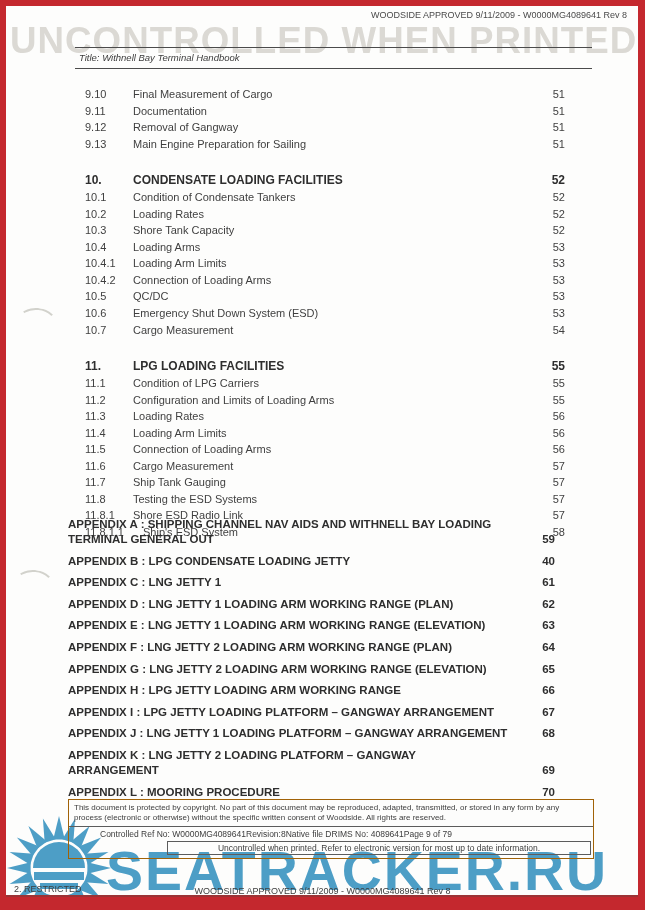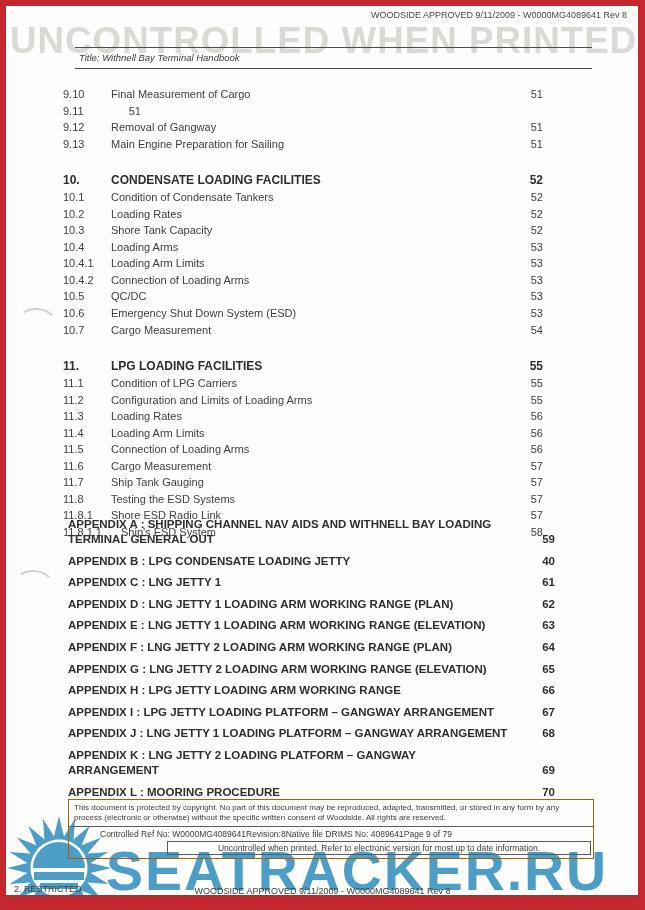--- a/index.html
+++ b/index.html
@@ -21,21 +21,21 @@
 
   .title-block{position:absolute;top:47px;left:75px;width:517px;z-index:2;border-top:1.4px solid #4b4b4b;border-bottom:1.4px solid #4b4b4b;}
   .title-text{font-style:italic;font-size:9.5px;color:#3c3c3c;padding:4px 0 5px 4px;}
 
   
   .arc{position:absolute;width:36px;height:26px;border:2px solid #d2d2cc;border-color:#d2d2cc transparent transparent transparent;border-radius:50%;z-index:1;}
   .arc1{left:17px;top:308px;transform:rotate(6deg);}
   .arc2{left:14px;top:570px;transform:rotate(6deg);}
 
   
-  .toc{position:absolute;top:86px;left:63px;width:480px;z-index:2;}
+  .toc{position:absolute;top:86px;left:85px;width:480px;z-index:2;}
   .toc-row{display:flex;line-height:16.55px;font-size:11px;color:#3f3f3f;}
   .toc-num{width:48px;flex:none;}
   .toc-title{flex:1;}
   .toc-page{width:30px;text-align:right;flex:none;}
   .toc-row.section{font-weight:700;font-size:12px;color:#2e2e2e;margin-top:20px;line-height:17px;}
   .toc-row.indent .toc-title{padding-left:10px;}
 
   
   .appx{position:absolute;top:517px;left:68px;width:487px;z-index:2;}
   .appx-row{display:flex;align-items:flex-end;font-weight:700;font-size:11.5px;line-height:15px;color:#2e2e2e;margin-bottom:6.6px;gap:12px;}
@@ -75,20 +75,21 @@
   <div class="arc arc2"></div>
 
   <div class="toc">
       <div class="toc-row">
       <span class="toc-num">9.10</span>
       <span class="toc-title">Final Measurement of Cargo</span>
       <span class="toc-page">51</span>
     </div>
       <div class="toc-row">
       <span class="toc-num">9.11</span>
+      <span class="toc-title">Documentation</span>
       <span class="toc-page">51</span>
     </div>
       <div class="toc-row">
       <span class="toc-num">9.12</span>
       <span class="toc-title">Removal of Gangway</span>
       <span class="toc-page">51</span>
     </div>
       <div class="toc-row">
       <span class="toc-num">9.13</span>
       <span class="toc-title">Main Engine Preparation for Sailing</span>

